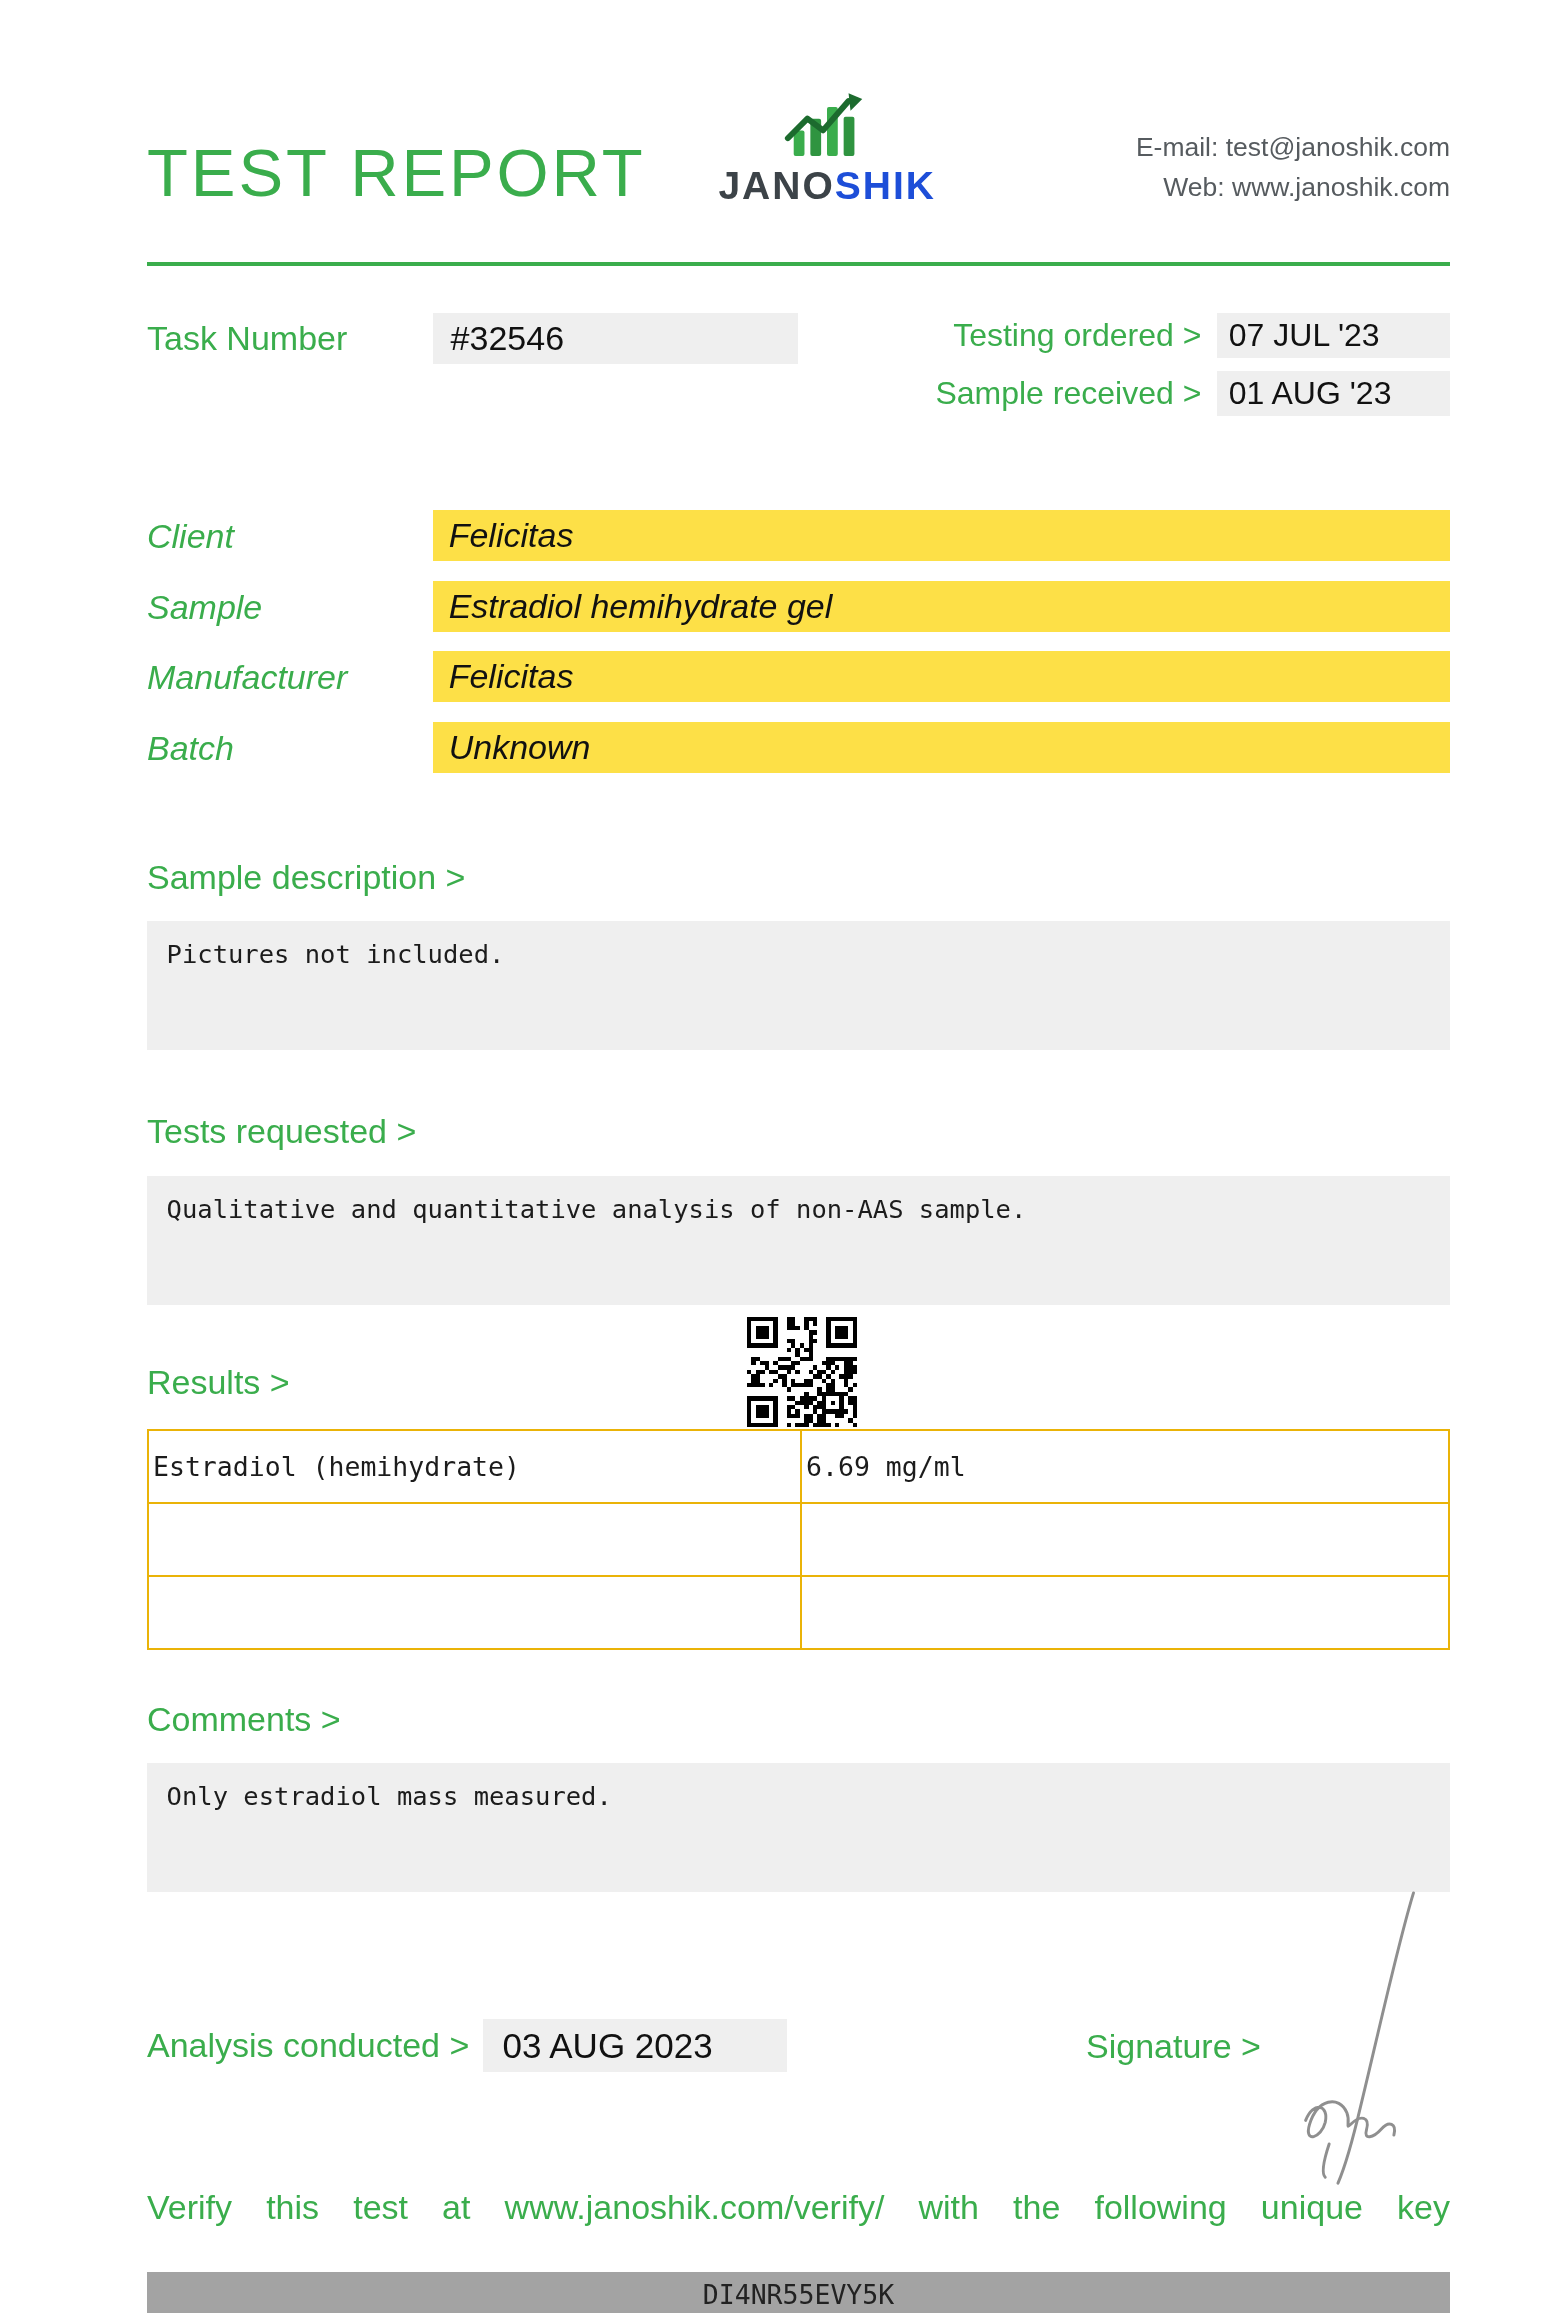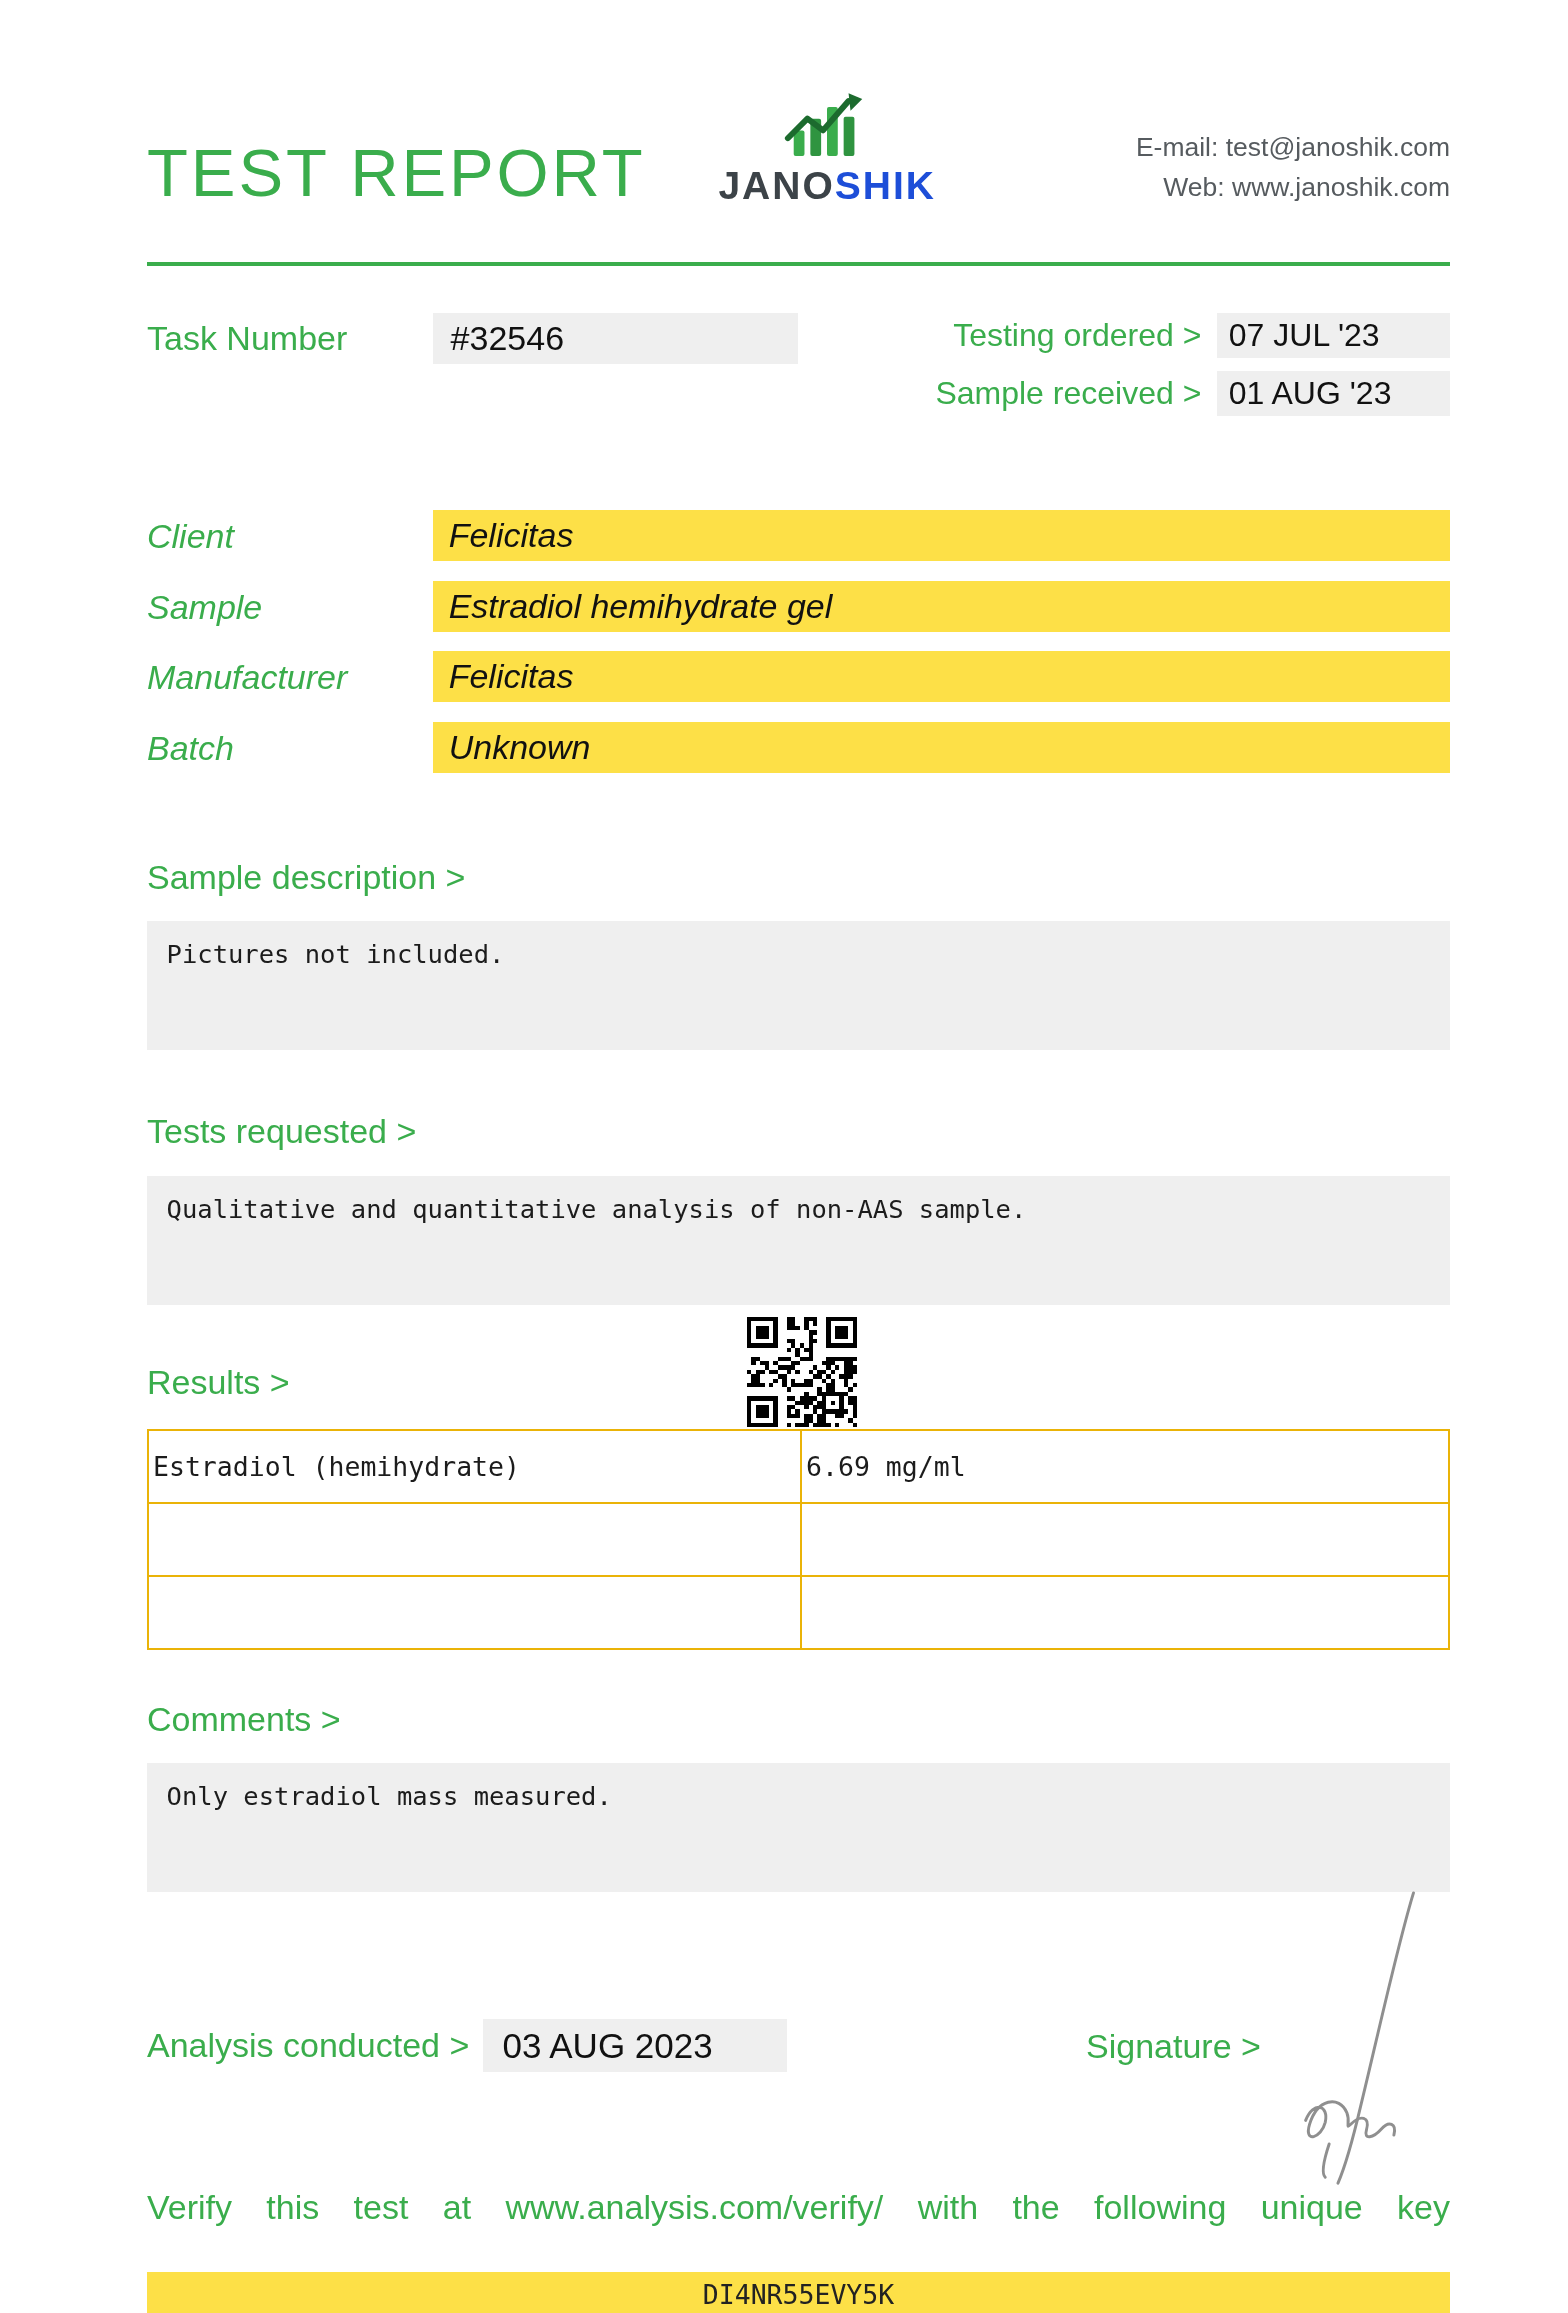--- a/index.html
+++ b/index.html
@@ -103,21 +103,21 @@
     color: #3aad4c;
     font-size: 34px;
     text-align: justify;
     text-align-last: justify;
     white-space: normal;
   }
   .key-bar {
     position: absolute;
     left: 147px; right: 118px; top: 2272px;
     height: 41px;
-    background: #fde047;
+    background: #a3a3a3;
     text-align: center;
     font-family: "DejaVu Sans Mono", "Liberation Mono", monospace;
     font-size: 26.5px;
     color: #222;
     padding-top: 6.9px;
   }
 </style>
 </head>
 <body>
 
@@ -521,17 +521,17 @@
   </div>
 
   <svg class="signature-svg" width="157" height="304" viewBox="0 0 160 310">
     <g fill="none" stroke="#8f8f8f" stroke-width="3" stroke-linecap="round" stroke-linejoin="round">
       <path d="M132 6 C 116 58, 96 150, 78 224 C 70 258, 62 286, 55 302"></path>
       <path d="M22 238 c 8 -20, 24 -16, 20 2 c -4 16, -22 22, -16 2 c 8 -26, 30 -30, 38 -12 c 4 10, -2 18, 4 12 c 10 -10, 20 -8, 16 6 c -3 10, 7 8, 15 -1 c 8 -9, 16 -6, 13 6"></path>
       <path d="M46 262 c -6 18, -8 30, -4 34"></path>
     </g>
   </svg>
 
-  <div class="verify-line">Verify this test at www.analysis.com/verify/ with the following unique key</div>
+  <div class="verify-line">Verify this test at www.janoshik.com/verify/ with the following unique key</div>
   <div class="key-bar">DI4NR55EVY5K</div>
 
 </div>
 
 
 </body></html>

